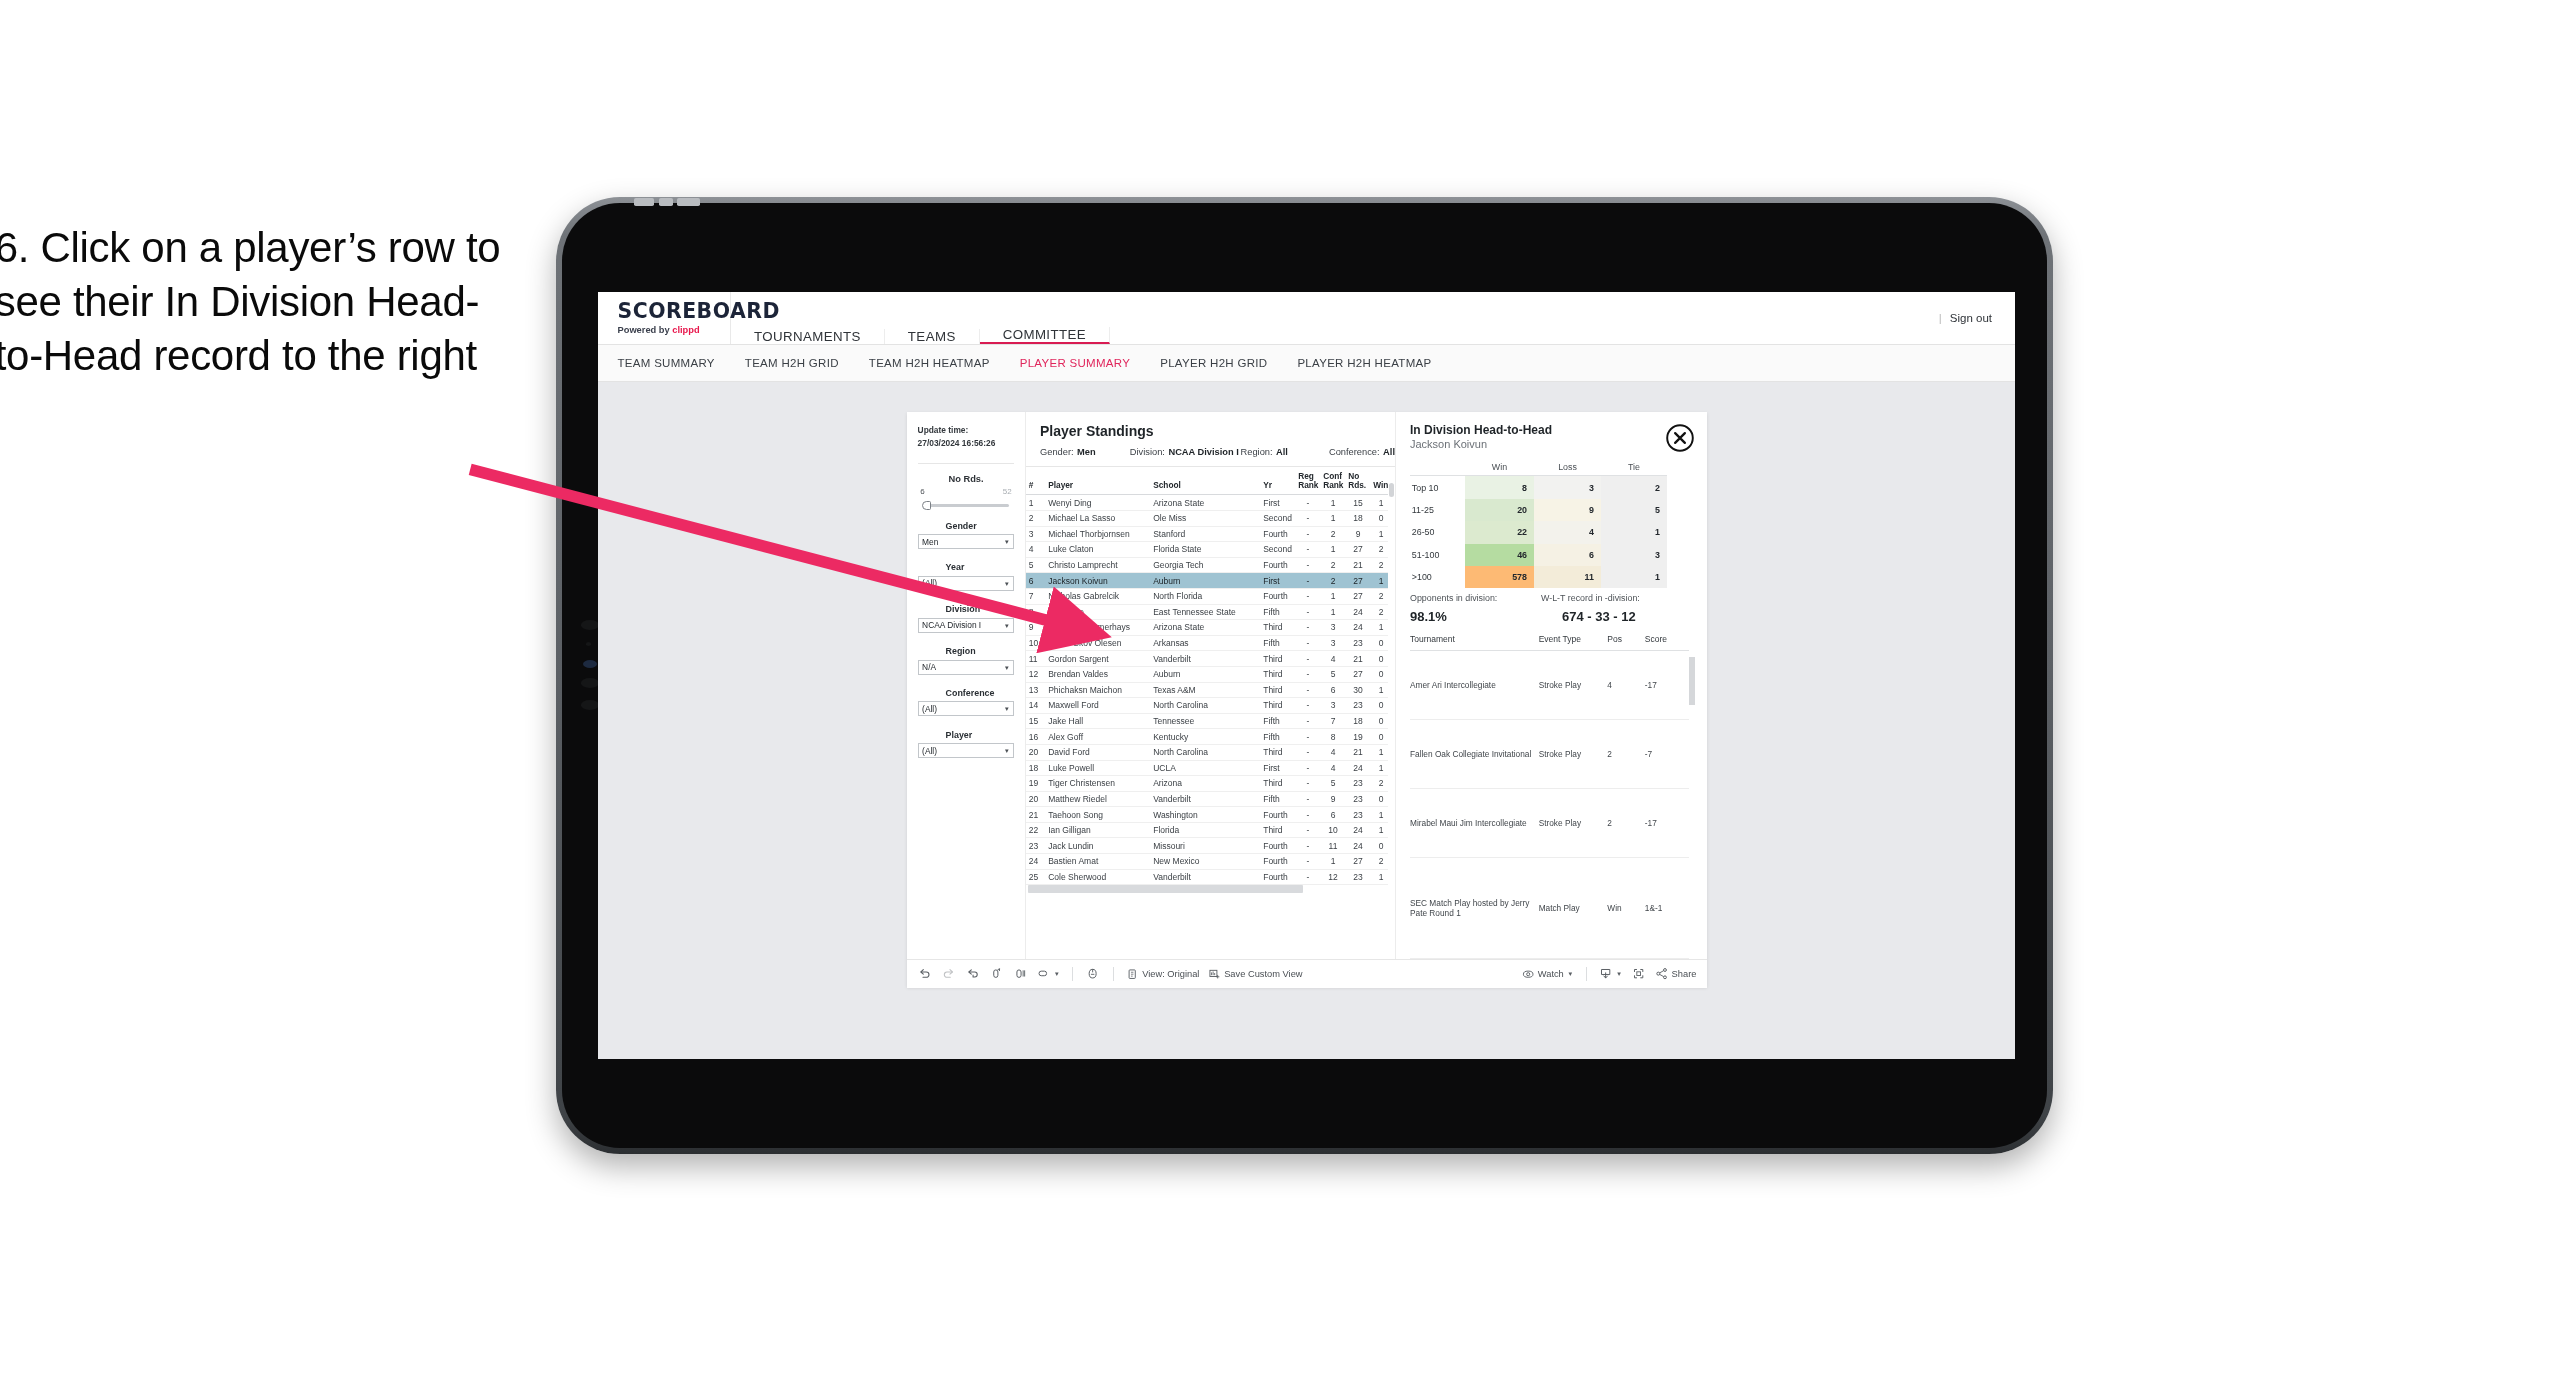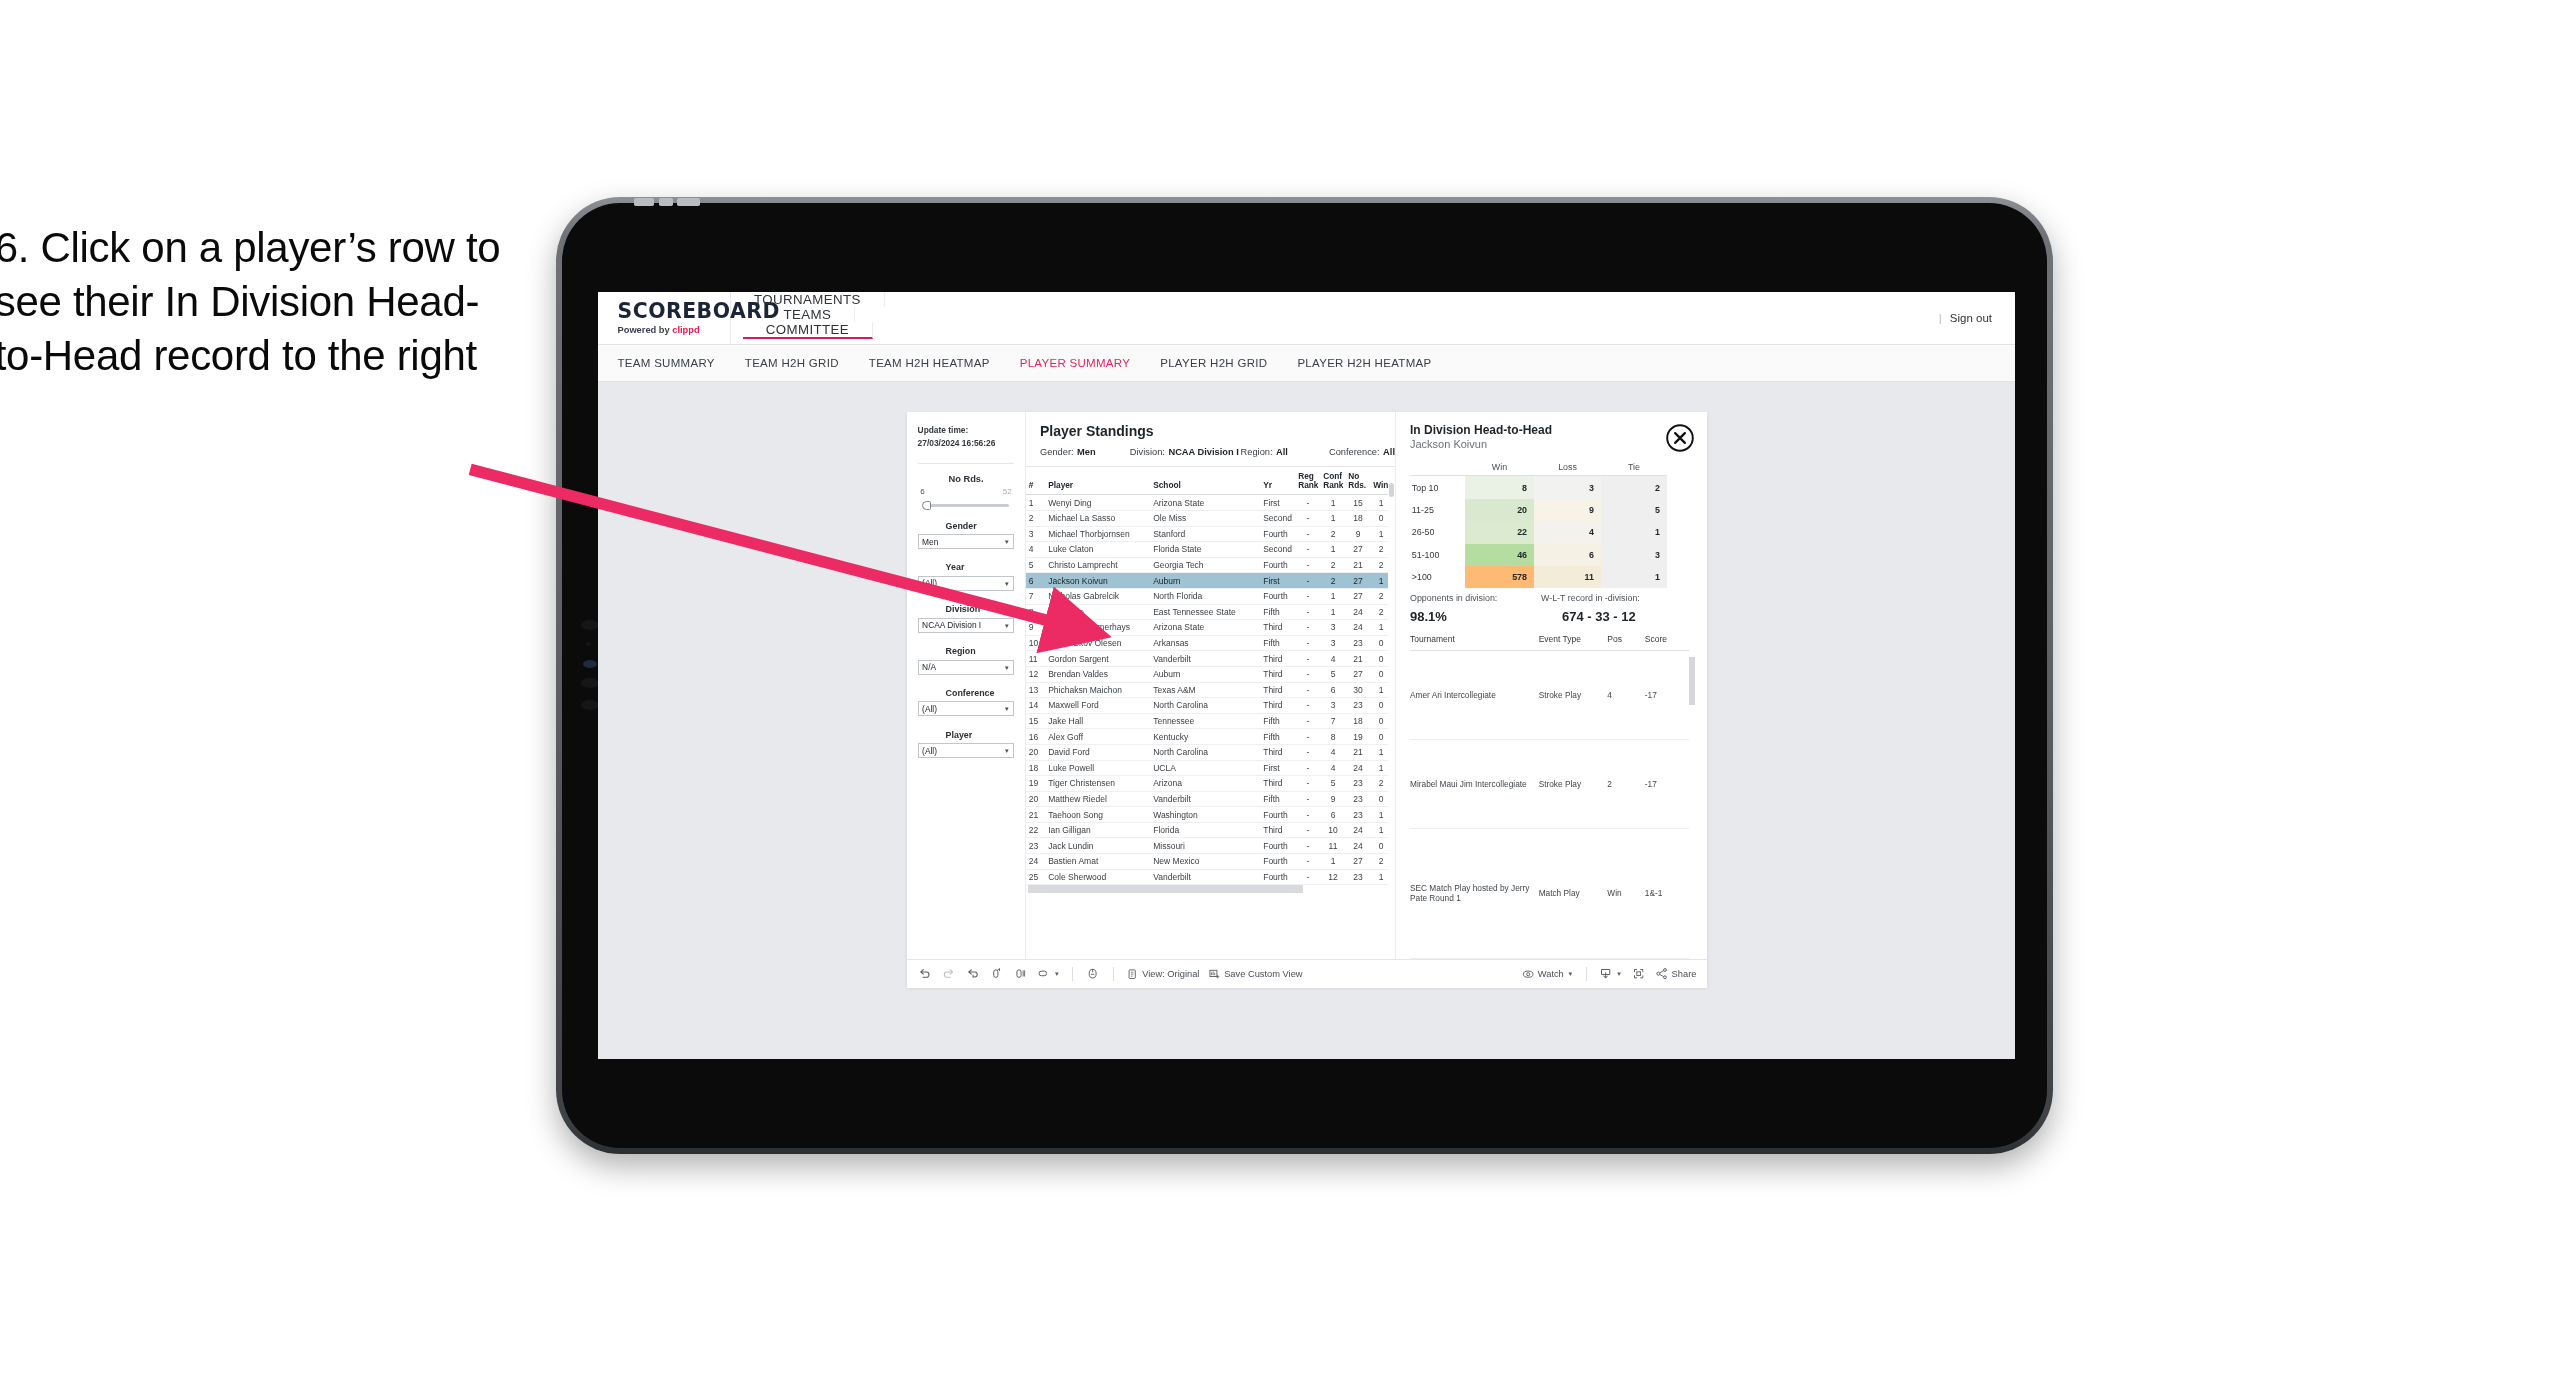--- a/index.html
+++ b/index.html
@@ -66,21 +66,21 @@
     display: flex; flex-direction: column; justify-content: center;
     border-right: 0.9px solid #e9e9e9;
   }
   .brand-name {
     font-family: "DejaVu Sans", sans-serif;
     font-weight: bold; font-size: 20.4px; letter-spacing: 0.5px;
     color: #1c2438; line-height: 1;
   }
   .brand-sub { font-size: 9.3px; color: #3a3f4c; margin-top: 2.7px; font-weight: bold; }
   .brand-sub em { font-style: normal; color: #e8174c; }
-  .nav-tabs { display: flex; align-items: center; flex-direction: column; }
+  .nav-tabs { display: flex; align-items: flex-end; }
   .nav-tab {
     display: flex; align-items: center; padding: 0 23px;
     font-size: 13.3px; color: #2f3338; letter-spacing: 0.4px;
     border-right: 0.9px solid #ededed; cursor: pointer;
   }
   .nav-tab.active { border-bottom: 2.7px solid #d81b52; }
   .header-right {
     margin-left: auto; display: flex; align-items: center;
     padding-right: 23px; gap: 8px; font-size: 11.5px; color: #2f3338;
   }
@@ -698,20 +698,26 @@
                 </tr>
               </thead>
               <tbody id="tour-body">
                   <tr>
                     <td class="t-name" style="white-space: normal;">Amer Ari Intercollegiate</td>
                     <td class="t-type" style="white-space: normal;">Stroke Play</td>
                     <td class="t-pos" style="white-space: normal;">4</td>
                     <td class="t-score" style="white-space: normal;">-17</td>
                   </tr>
                   <tr>
+                    <td class="t-name" style="white-space: normal;">Fallen Oak Collegiate Invitational</td>
+                    <td class="t-type" style="white-space: normal;">Stroke Play</td>
+                    <td class="t-pos" style="white-space: normal;">2</td>
+                    <td class="t-score" style="white-space: normal;">-7</td>
+                  </tr>
+                  <tr>
                     <td class="t-name" style="white-space: normal;">Mirabel Maui Jim Intercollegiate</td>
                     <td class="t-type" style="white-space: normal;">Stroke Play</td>
                     <td class="t-pos" style="white-space: normal;">2</td>
                     <td class="t-score" style="white-space: normal;">-17</td>
                   </tr>
                   <tr>
                     <td class="t-name" style="white-space: normal;">SEC Match Play hosted by Jerry Pate Round 1</td>
                     <td class="t-type" style="white-space: normal;">Match Play</td>
                     <td class="t-pos" style="white-space: normal;">Win</td>
                     <td class="t-score" style="white-space: normal;">1&amp;-1</td>

